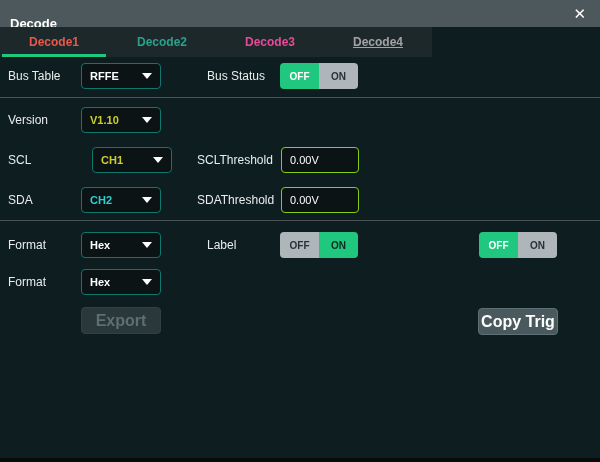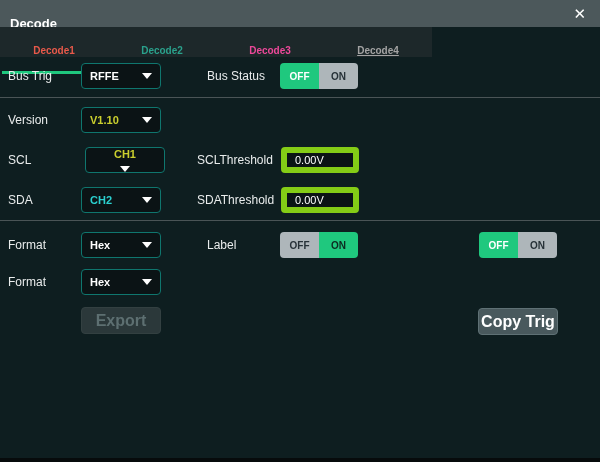--- a/index.html
+++ b/index.html
@@ -8,35 +8,35 @@
   .dialog { position:relative; width:600px; height:462px; background:#0e1e20; overflow:hidden; }
 
   
   .titlebar { position:absolute; top:0; left:0; width:600px; height:27px; background:#4c585b;
               display:flex; align-items:center; justify-content:space-between; padding:0 10px; }
   .title { color:#ffffff; font-size:13px; font-weight:bold;margin-top:20px; }
   .close { color:#ffffff; font-size:15px; font-weight:400; cursor:pointer; padding:0 4px; line-height:27px; }
 
   
   .tabstrip { position:absolute; top:27px; left:0; width:432px; height:30px; background:#1d282a; display:flex; }
-  .tab { width:108px; height:47px; display:flex; align-items:center; justify-content:center;
-         font-size:10px; font-weight:bold; cursor:pointer; position:relative; }
+  .tab { width:108px; height:30px; display:flex; align-items:center; justify-content:center;
+         font-size:12px; font-weight:bold; cursor:pointer; position:relative; }
   .tab.active::after { content:""; position:absolute; left:2px; right:2px; bottom:0; height:3px; background:#1fc87e; }
 
   
   .lbl { position:absolute; color:#e9ecec; font-size:12px; line-height:26px; height:26px; }
   .dropdown { position:absolute; width:80px; height:26px; background:#0b1315; border:1px solid #0f766e;
               border-radius:4px; display:flex; align-items:center; justify-content:space-between;
               padding:0 8px; cursor:pointer; }
   .dropdown .val { font-size:11px; font-weight:bold; color:#ffffff; }
   .arrow { width:0; height:0; border-left:5px solid transparent; border-right:5px solid transparent;
            border-top:6px solid #ffffff; }
   .val.ch1 { color:#cbcf2e; } .val.ch2 { color:#2bd0cf; } .val.ver { color:#cbcf2e; }
 
-  .textbox { position:absolute; width:78px; height:26px; background:#0b1315; border:6px solid #84cc16;
+  .textbox { position:absolute; width:78px; height:26px; background:#0b1315; border:1px solid #84cc16;
              border-radius:4px; color:#ffffff; font-size:11px; padding:0 8px;
              font-family:"Liberation Sans", sans-serif; }
 
   .toggle { position:absolute; width:78px; height:26px; display:flex; border-radius:4px; overflow:hidden; cursor:pointer; }
   .seg { flex:1; display:flex; align-items:center; justify-content:center; font-size:10px; font-weight:bold; }
   .seg.green { background:#1fc87e; color:#ffffff; }
   .seg.green.dark-text { color:#0d2a21; }
   .seg.gray { background:#aeb6ba; color:#273238; }
 
   .divider { position:absolute; left:0; width:600px; height:1px; background:#4a5456; }
@@ -66,41 +66,41 @@
         <span>Decode2</span>
       </div>
     <div class="tab" style="color: #ec4899;">
         <span>Decode3</span>
       </div>
     <div class="tab" style="color: #a3a3a3; text-decoration: underline;">
         <span>Decode4</span>
       </div>
   </div>
 
-  <span class="lbl" style="left:8px; top:63px;">Bus Trig</span>
+  <span class="lbl" style="left:8px; top:63px;">Bus Table</span>
   <div class="dropdown" style="left:81px; top:63px;">
     <span class="val">RFFE</span>
     <span class="arrow"></span>
   </div>
   <span class="lbl" style="left:207px; top:63px;">Bus Status</span>
   <div class="toggle" style="left:280px; top:63px;">
     <span class="seg green">OFF</span>
     <span class="seg gray">ON</span>
   </div>
 
   <div class="divider" style="top:97px;"></div>
 
   <span class="lbl" style="left:8px; top:107px;">Version</span>
   <div class="dropdown" style="left:81px; top:107px;">
     <span class="val ver">V1.10</span>
     <span class="arrow"></span>
   </div>
 
   <span class="lbl" style="left:8px; top:147px;">SCL</span>
-  <div class="dropdown" style="left:85px; top:147px;flex-direction:column;">
+  <div class="dropdown" style="left:92px; top:147px;">
     <span class="val ch1">CH1</span>
     <span class="arrow"></span>
   </div>
   <span class="lbl" style="left:197px; top:147px;text-align:center;">SCLThreshold</span>
   <input class="textbox" style="left: 281px; top: 147px;" readonly="" value="0.00V">
 
   <span class="lbl" style="left:8px; top:187px;">SDA</span>
   <div class="dropdown" style="left:81px; top:187px;">
     <span class="val ch2">CH2</span>
     <span class="arrow"></span>

